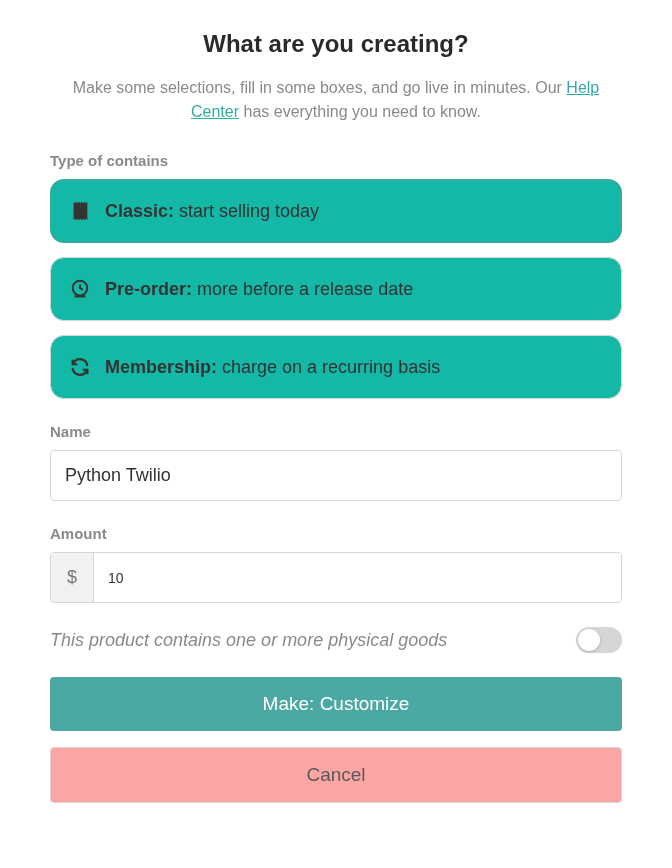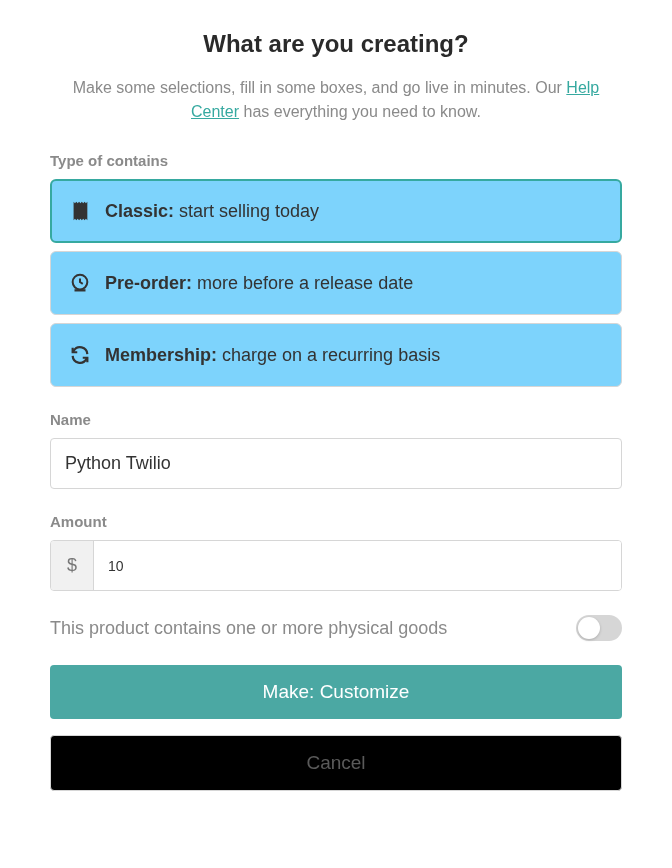--- a/index.html
+++ b/index.html
@@ -35,25 +35,25 @@
       font-size: 15px;
       font-weight: 600;
       color: #8a8a8a;
       margin-bottom: 10px;
     }
     .option-card {
       display: flex;
       align-items: center;
       gap: 14px;
       border: 1px solid #d6d6d6;
-      border-radius: 6px;
+      border-radius: 14px;
       padding: 20px 18px;
-      margin-bottom: 8px;
+      margin-bottom: 14px;
       cursor: pointer;
-      background: #7dd3fc;
+      background: #14b8a6;
     }
     .option-card.selected {
       border: 2px solid #36a9a0;
       padding: 19px 17px;
     }
     .option-icon {
       width: 22px;
       height: 22px;
       display: flex;
       align-items: center;
@@ -104,20 +104,21 @@
       padding: 14px 14px;
       font-size: 14px;
       color: #333;
       font-family: inherit;
     }
     .toggle-row {
       display: flex;
       align-items: center;
       justify-content: space-between;
       margin-bottom: 24px;
+      font-style: italic;
     }
     .toggle-label {
       font-size: 18px;
       color: #8a8a8a;
     }
     .toggle-switch {
       width: 46px;
       height: 26px;
       background: #d6d6d6;
       border-radius: 13px;
@@ -142,21 +143,21 @@
       border: none;
       cursor: pointer;
       font-family: inherit;
       margin-bottom: 16px;
     }
     .btn-primary {
       background: #4ba8a3;
       color: #fff;
     }
     .btn-secondary {
-      background: #000000;
+      background: #fca5a5;
       color: #5a5a5a;
       border: 1px solid #d6d6d6;
     }
   </style>
 </head>
 <body>
 
 
 
 <h1 class="heading">What are you creating?</h1>

